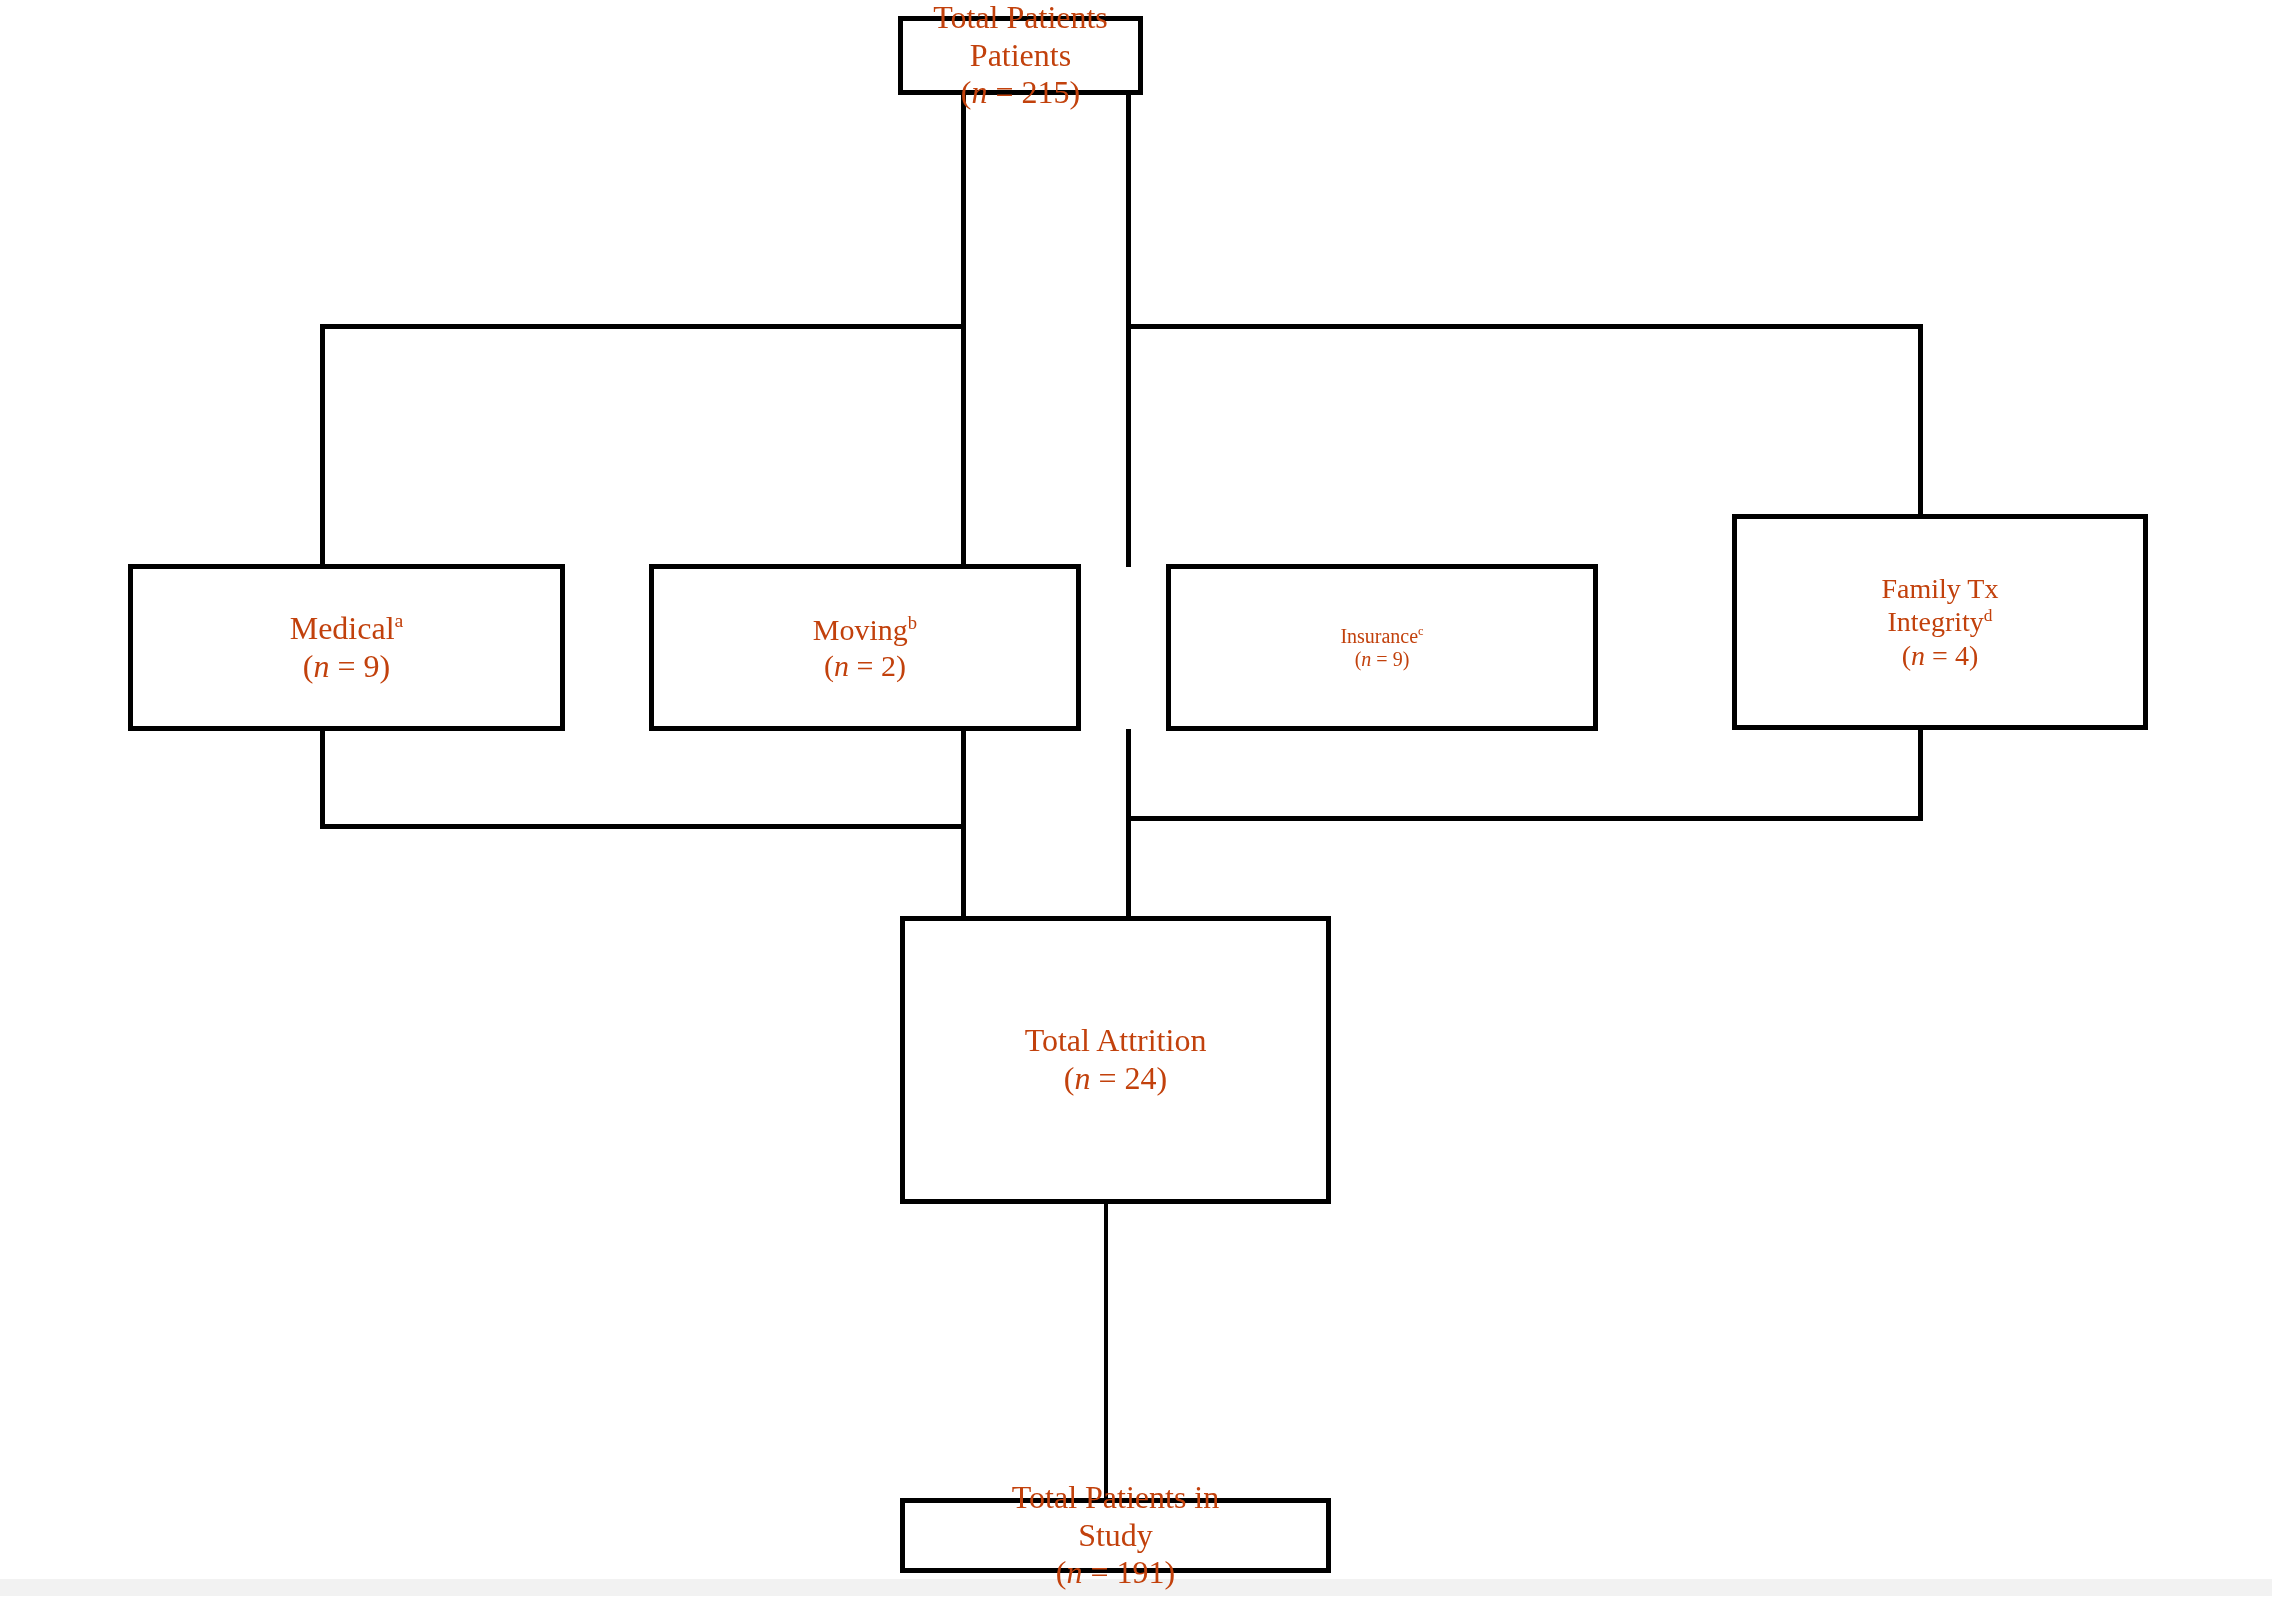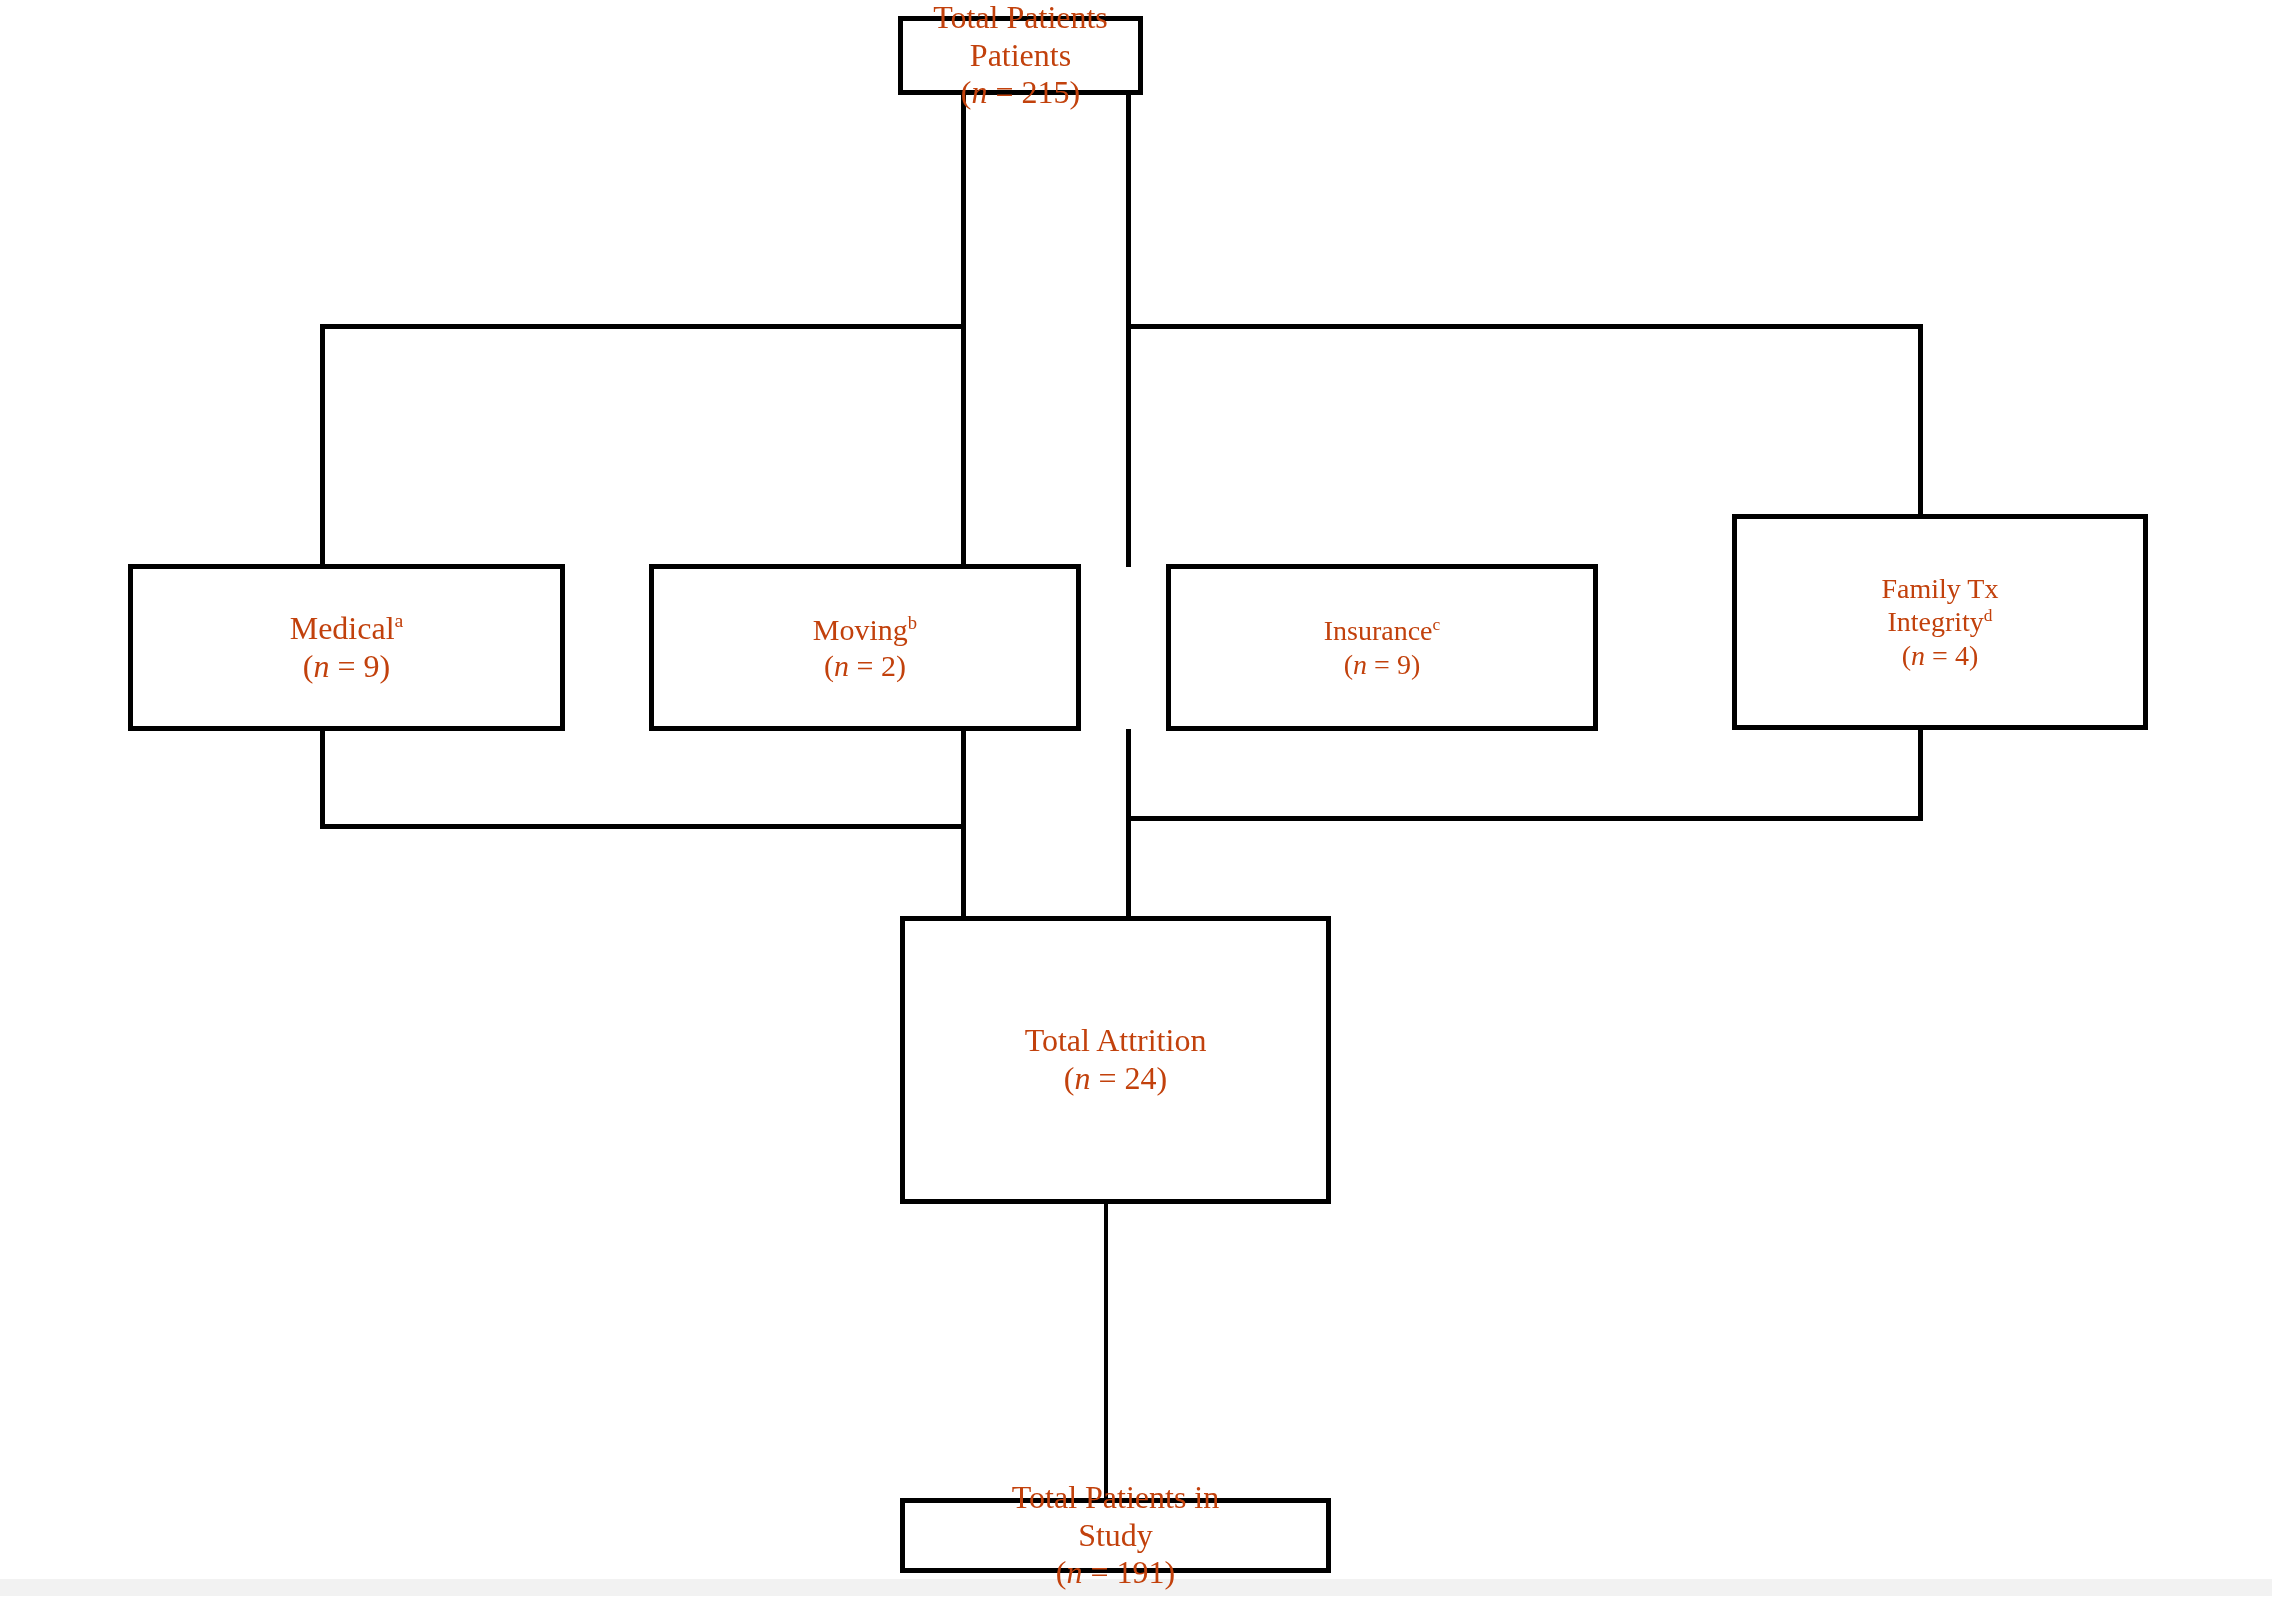--- a/index.html
+++ b/index.html
@@ -56,21 +56,21 @@
   <div class="box" style="left:116px;top:564px;width:437px;height:167px;font-size:32px;margin-left:12px;">
     <span class="ln"><span>Medical</span><span class="sup">a</span></span>
     <span class="ln"><span>(</span><span class="ital">n</span><span> = </span><span>9</span><span>)</span></span>
   </div>
 
   <div class="box" style="left:649px;top:564px;width:432px;height:167px;font-size:30px;">
     <span class="ln"><span>Moving</span><span class="sup">b</span></span>
     <span class="ln"><span>(</span><span class="ital">n</span><span> = </span><span>2</span><span>)</span></span>
   </div>
 
-  <div class="box" style="left:1166px;top:564px;width:432px;height:167px;font-size:28px;">
+  <div class="box" style="left:1166px;top:564px;width:432px;height:167px;font-size:20px;">
     <span class="ln"><span>Insurance</span><span class="sup">c</span></span>
     <span class="ln"><span>(</span><span class="ital">n</span><span> = </span><span>9</span><span>)</span></span>
   </div>
 
   <div class="box" style="left:1732px;top:514px;width:416px;height:216px;font-size:28px;">
     <span class="ln">Family Tx</span>
     <span class="ln"><span>Integrity</span><span class="sup">d</span></span>
     <span class="ln"><span>(</span><span class="ital">n</span><span> = </span><span>4</span><span>)</span></span>
   </div>
 

